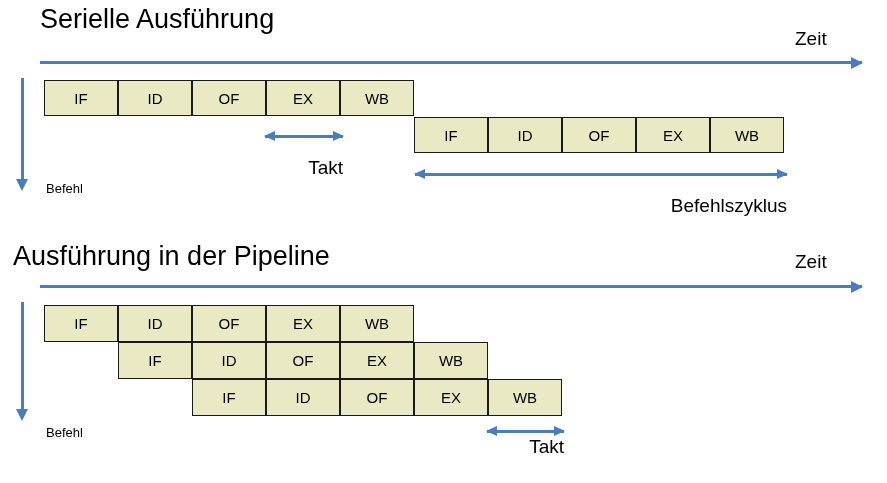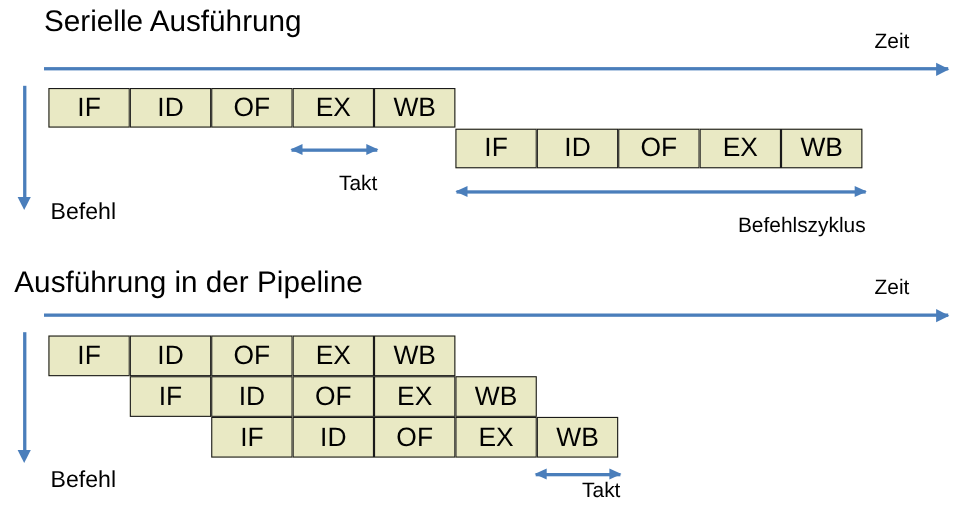--- a/index.html
+++ b/index.html
@@ -66,35 +66,35 @@
     position: absolute;
     bottom: -11px;
     left: -5px;
     width: 0; height: 0;
     border-top: 12px solid #4a7ebb;
     border-left: 6.5px solid transparent;
     border-right: 6.5px solid transparent;
   }
   .befehl-label {
     position: absolute;
-    font-size: 21px;
+    font-size: 13px;
     white-space: nowrap;
   }
 
   
   .stage-row { position: absolute; }
   .stage-box {
     position: absolute;
     box-sizing: border-box;
     background: #e9e9c4;
     border: 1.4px solid #1a1a1a;
     display: flex;
     align-items: center;
     justify-content: center;
-    font-size: 24px;
+    font-size: 15px;
     line-height: 1;
     color: #000000;
   }
 
   
   .measure {
     position: absolute;
     height: 3px;
     background: #4a7ebb;
   }

